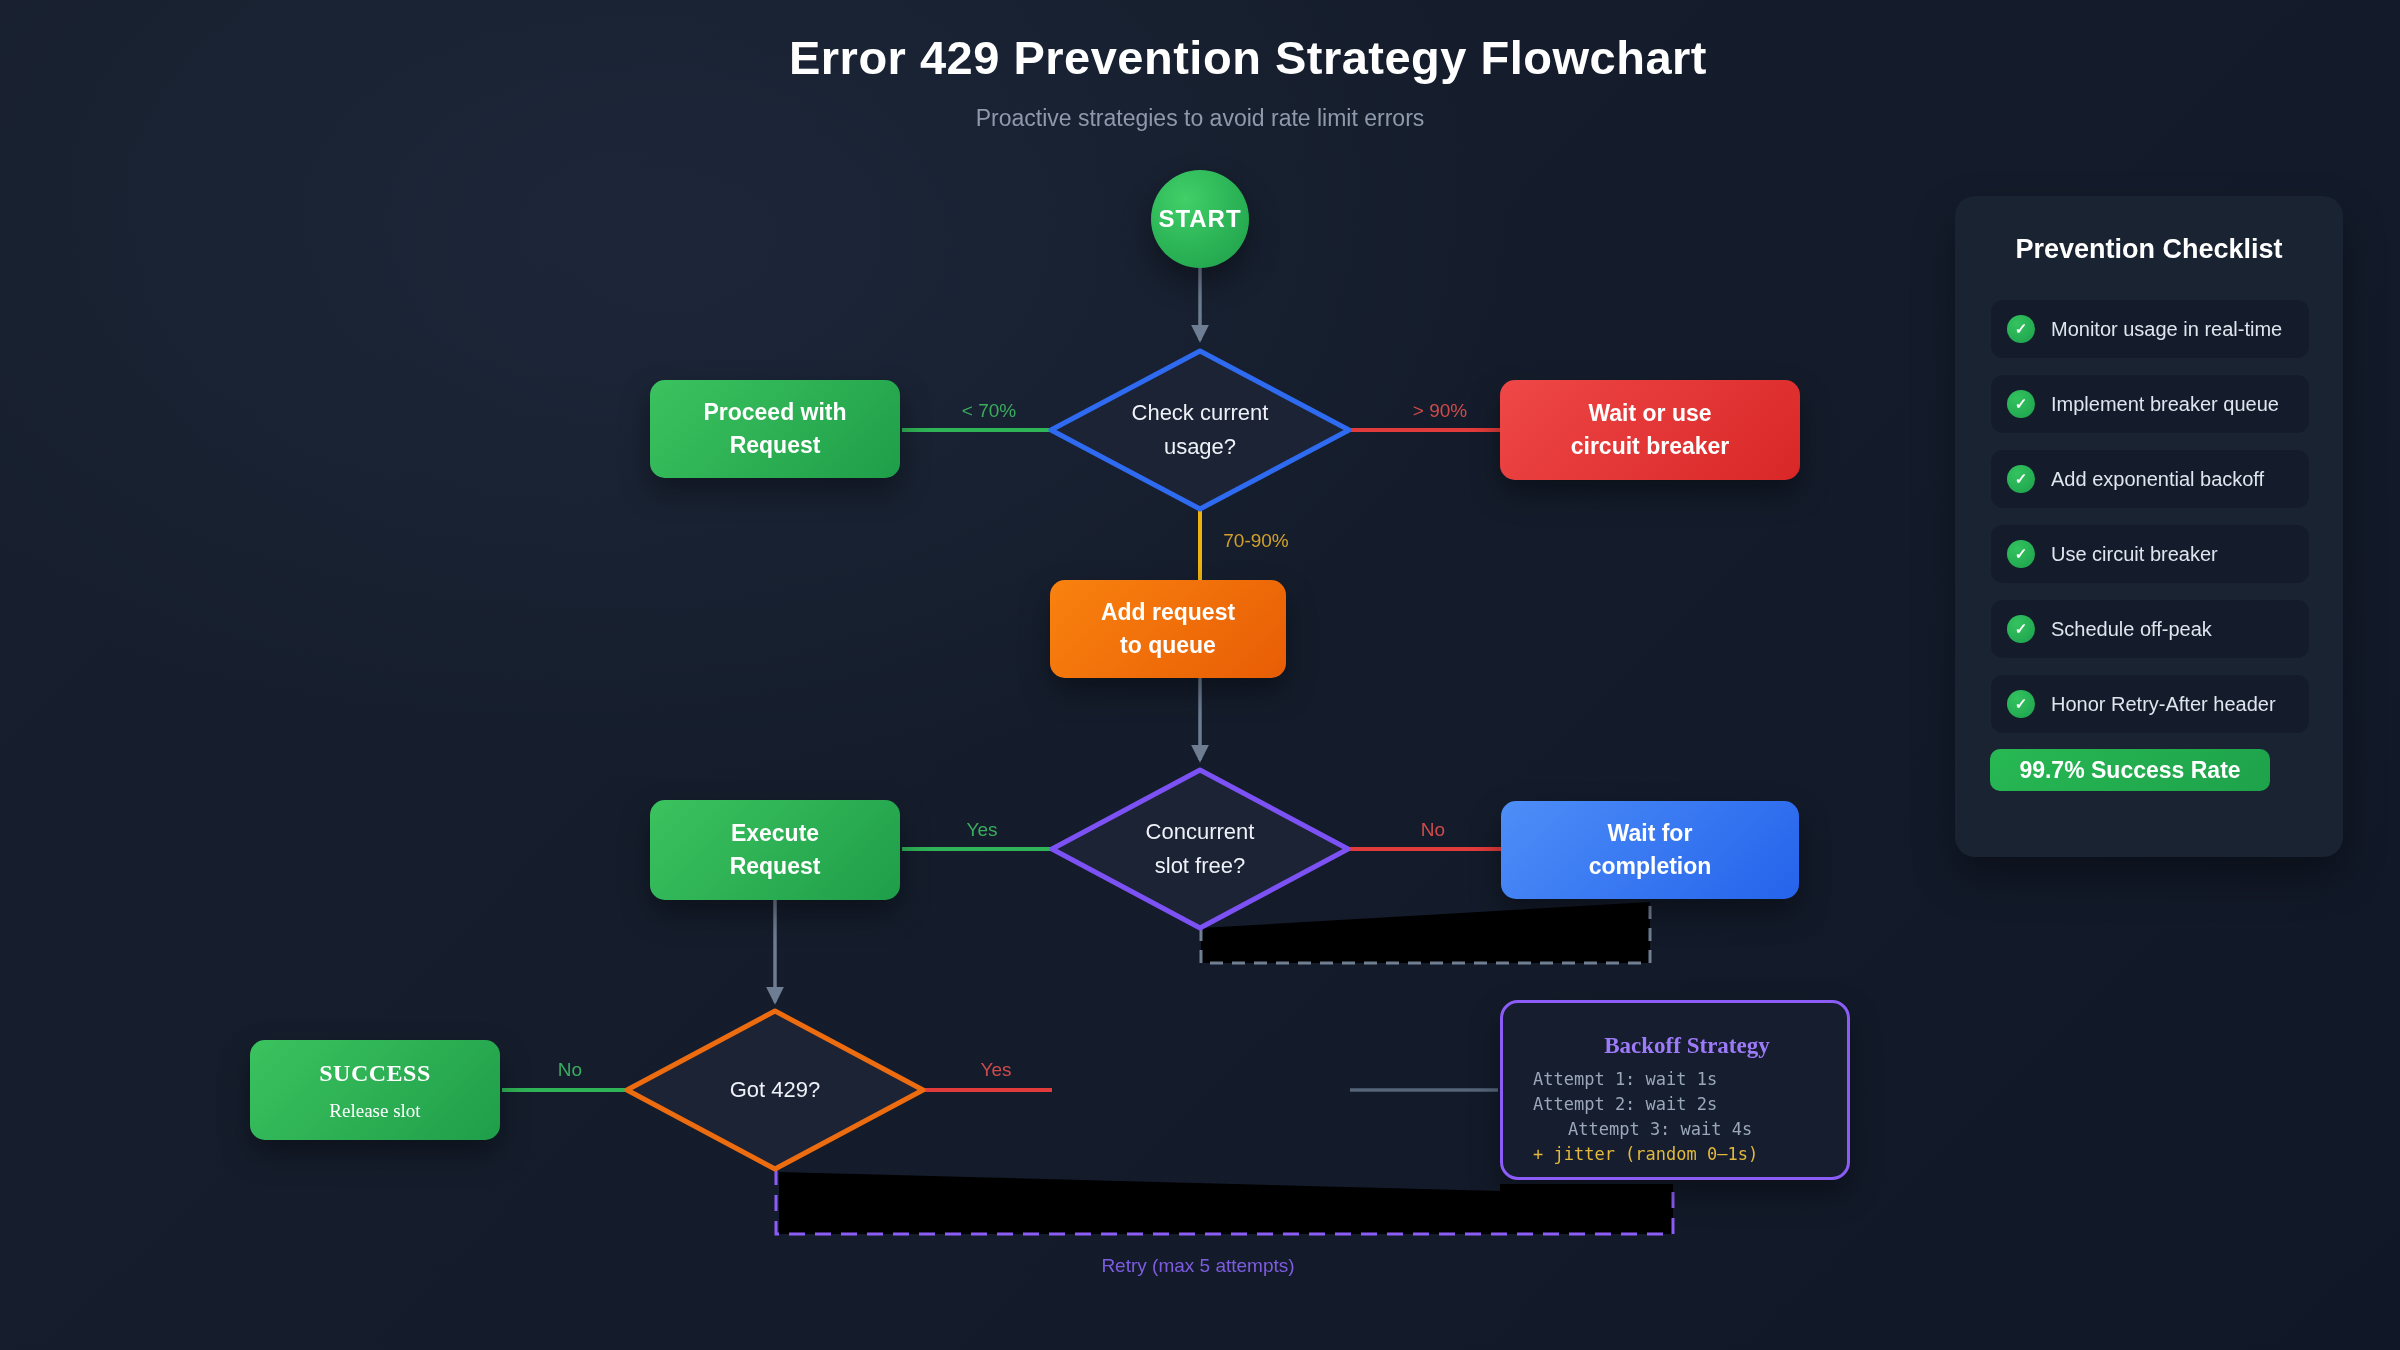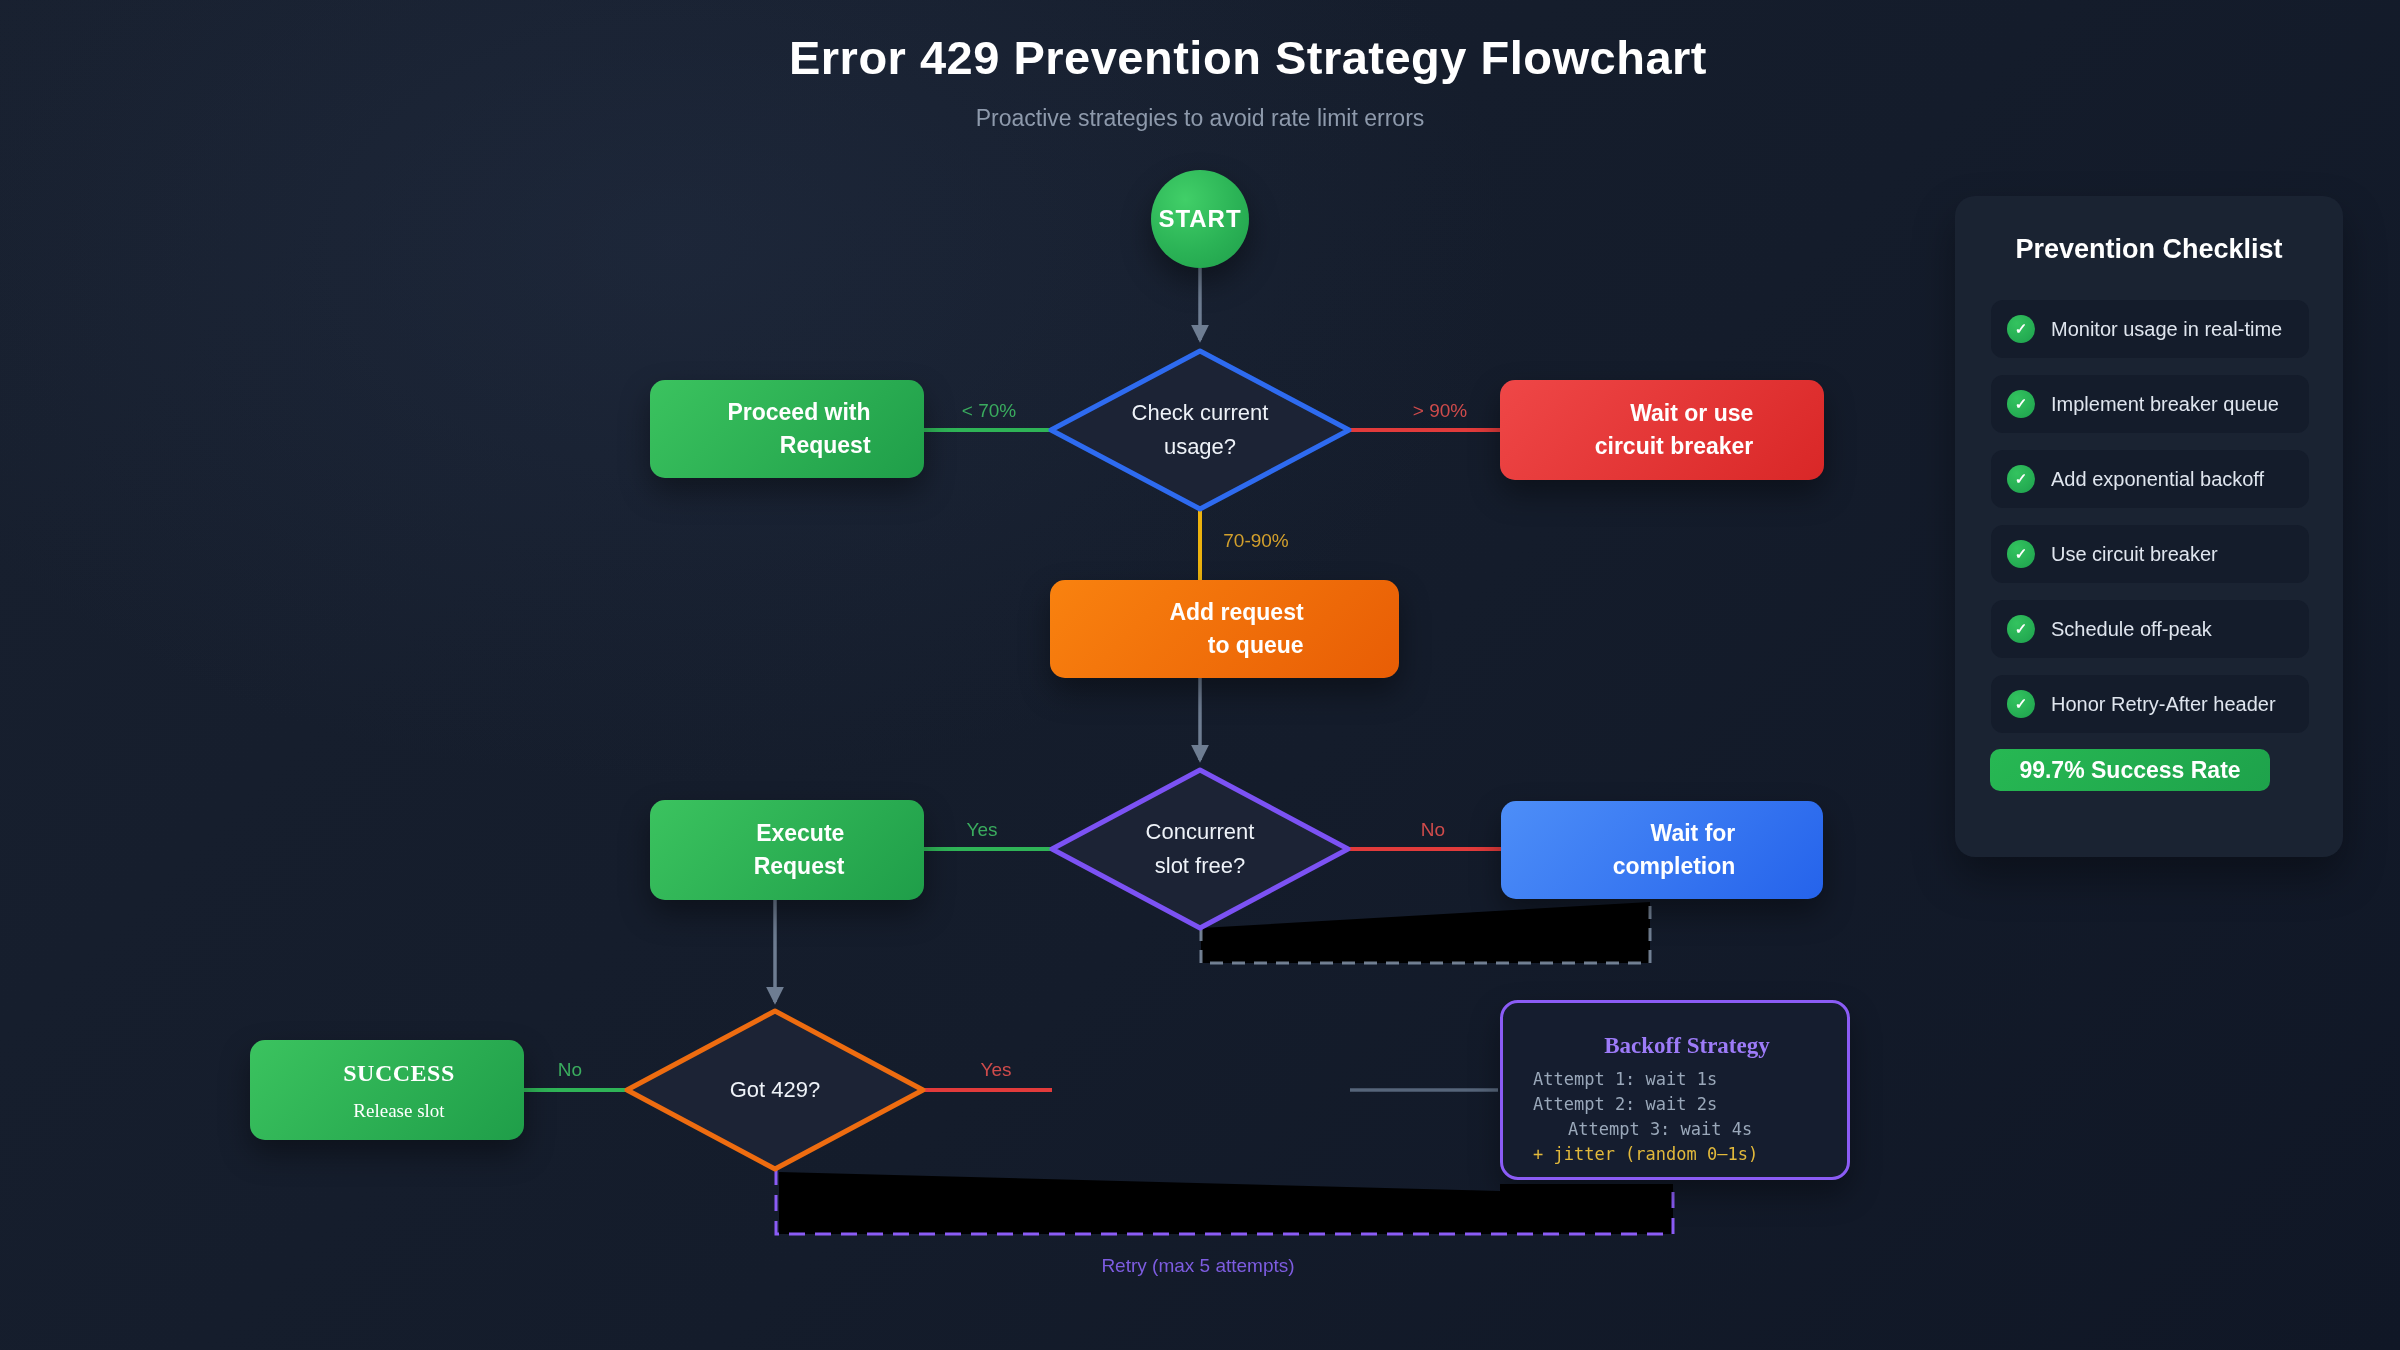--- a/index.html
+++ b/index.html
@@ -14,24 +14,23 @@
     position:absolute;left:0;top:30px;width:2400px;text-align:center;
     color:#ffffff;font-size:47px;font-weight:800;letter-spacing:.5px;margin-left:48px;
   }
   .page-subtitle{
     position:absolute;left:0;top:105px;width:2400px;text-align:center;
     color:#8e9aac;font-size:23px;font-weight:400;
   }
   svg.connectors{position:absolute;left:0;top:0;}
   .node{
     position:absolute;display:flex;align-items:center;justify-content:center;
-    color:#fff;font-weight:700;font-size:23px;line-height:1.45;text-align:right;
+    color:#fff;font-weight:700;font-size:23px;line-height:1.45;text-align:center;
     white-space:pre-line;border-radius:15px;
     box-shadow:0 14px 30px rgba(0,0,0,.38);
-    padding-left:24px;
   }
   .node.green{background:linear-gradient(135deg,#3bc35f 0%,#1f9e49 100%);}
   .node.red{background:linear-gradient(135deg,#ef4747 0%,#d92727 100%);}
   .node.orange{background:linear-gradient(135deg,#f9820f 0%,#e85d05 100%);}
   .node.blue{background:linear-gradient(135deg,#4d8ef8 0%,#2563eb 100%);}
   .node.purple{background:linear-gradient(135deg,#9c5ffb 0%,#7c3aed 100%);}
   .start-circle{
     position:absolute;left:1151px;top:170px;width:98px;height:98px;border-radius:50%;
     background:radial-gradient(circle at 35% 30%,#41cf68 0%,#2bb356 55%,#1f9e4a 100%);
     display:flex;align-items:center;justify-content:center;
@@ -141,21 +140,21 @@
   <div class="diamond-label" style="left:1080px;top:390px;width:240px;height:80px;">Check current
 usage?</div>
   <div class="diamond-label" style="left:1080px;top:809px;width:240px;height:80px;">Concurrent
 slot free?</div>
   <div class="diamond-label" style="left:655px;top:1060px;width:240px;height:60px;">Got 429?</div>
 
   <div class="node green" style="left:650px;top:380px;width:250px;height:98px;">Proceed with
 Request</div>
   <div class="node red" style="left:1500px;top:380px;width:300px;height:100px;">Wait or use
 circuit breaker</div>
-  <div class="node orange" style="left:1050px;top:580px;width:325px;height:98px;">Add request
+  <div class="node orange" style="left:1050px;top:580px;width:236px;height:98px;">Add request
 to queue</div>
   <div class="node green" style="left:650px;top:800px;width:250px;height:100px;">Execute
 Request</div>
   <div class="node blue" style="left:1501px;top:801px;width:298px;height:98px;">Wait for
 completion</div>
   <div class="node green" style="left:250px;top:1040px;width:250px;height:100px;flex-direction:column;font-family:Liberation Serif, serif;">
     <div class="success-title">SUCCESS</div>
     <div class="success-sub">Release slot</div>
   </div>
 

